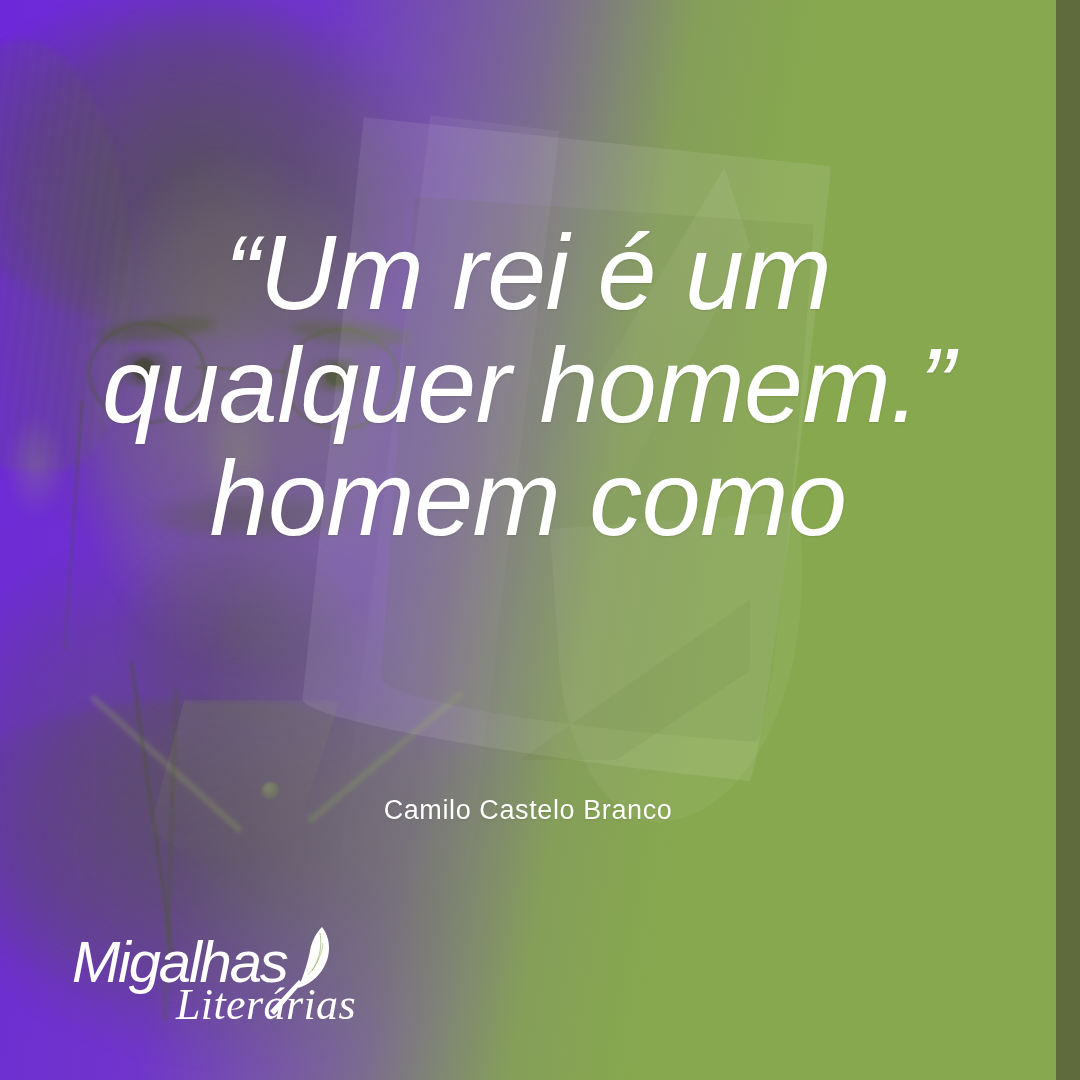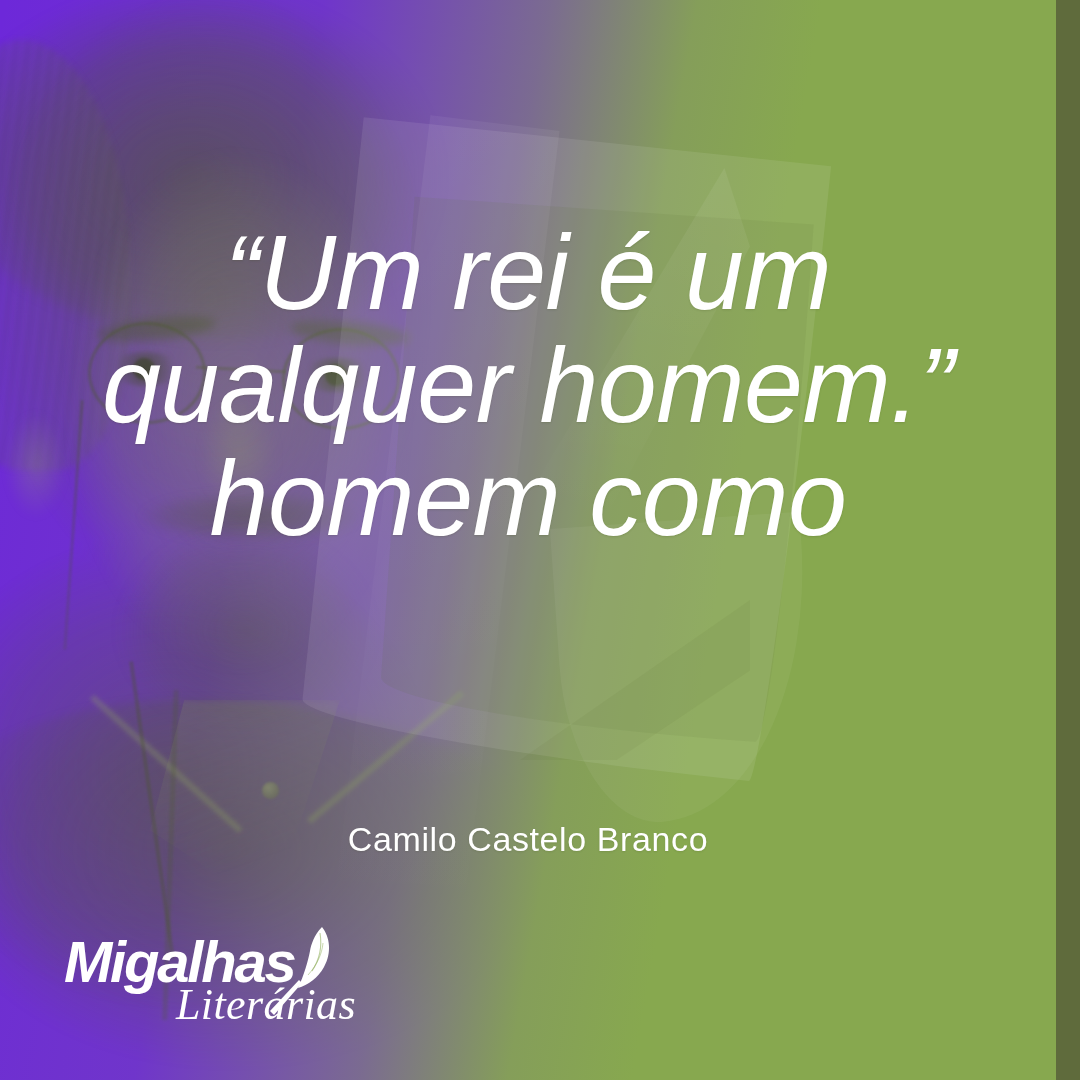--- a/index.html
+++ b/index.html
@@ -322,40 +322,39 @@
   
   .author {
     position: absolute;
     left: 0;
     right: 0;
     top: 795px;
     text-align: center;
     color: #ffffff;
     font-family: "Liberation Sans", sans-serif;
     font-weight: 400;
-    font-size: 34px;
+    font-size: 27px;
     letter-spacing: 0.6px;
     text-shadow: 0 1px 2px rgba(60,74,30,0.16);
-    margin-top: 25px;
   }
 
   
   .logo {
     position: absolute;
     left: 64px;
     top: 925px;
     width: 300px;
     height: 104px;
   }
   .logo-word {
     position: absolute;
-    left: 0;
+    left: 8px;
     top: 8px;
     font-family: "Liberation Sans", sans-serif;
-    font-weight: 700;
+    font-weight: 400;
     font-style: italic;
     font-size: 58px;
     letter-spacing: -2.2px;
     color: #ffffff;
     line-height: 1;
     white-space: nowrap;
   }
   .logo-sub {
     position: absolute;
     left: 84px;

